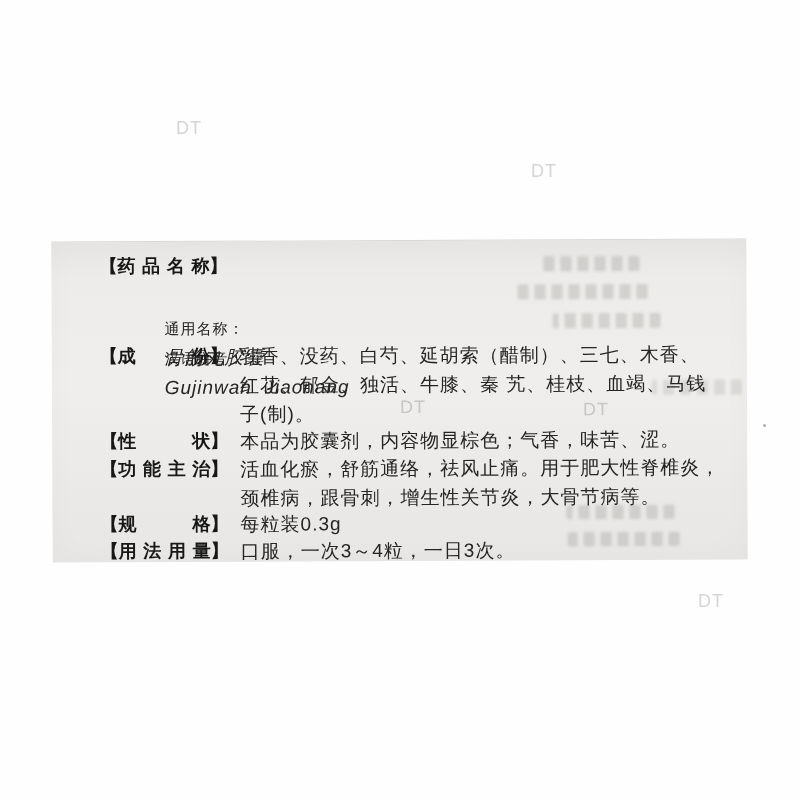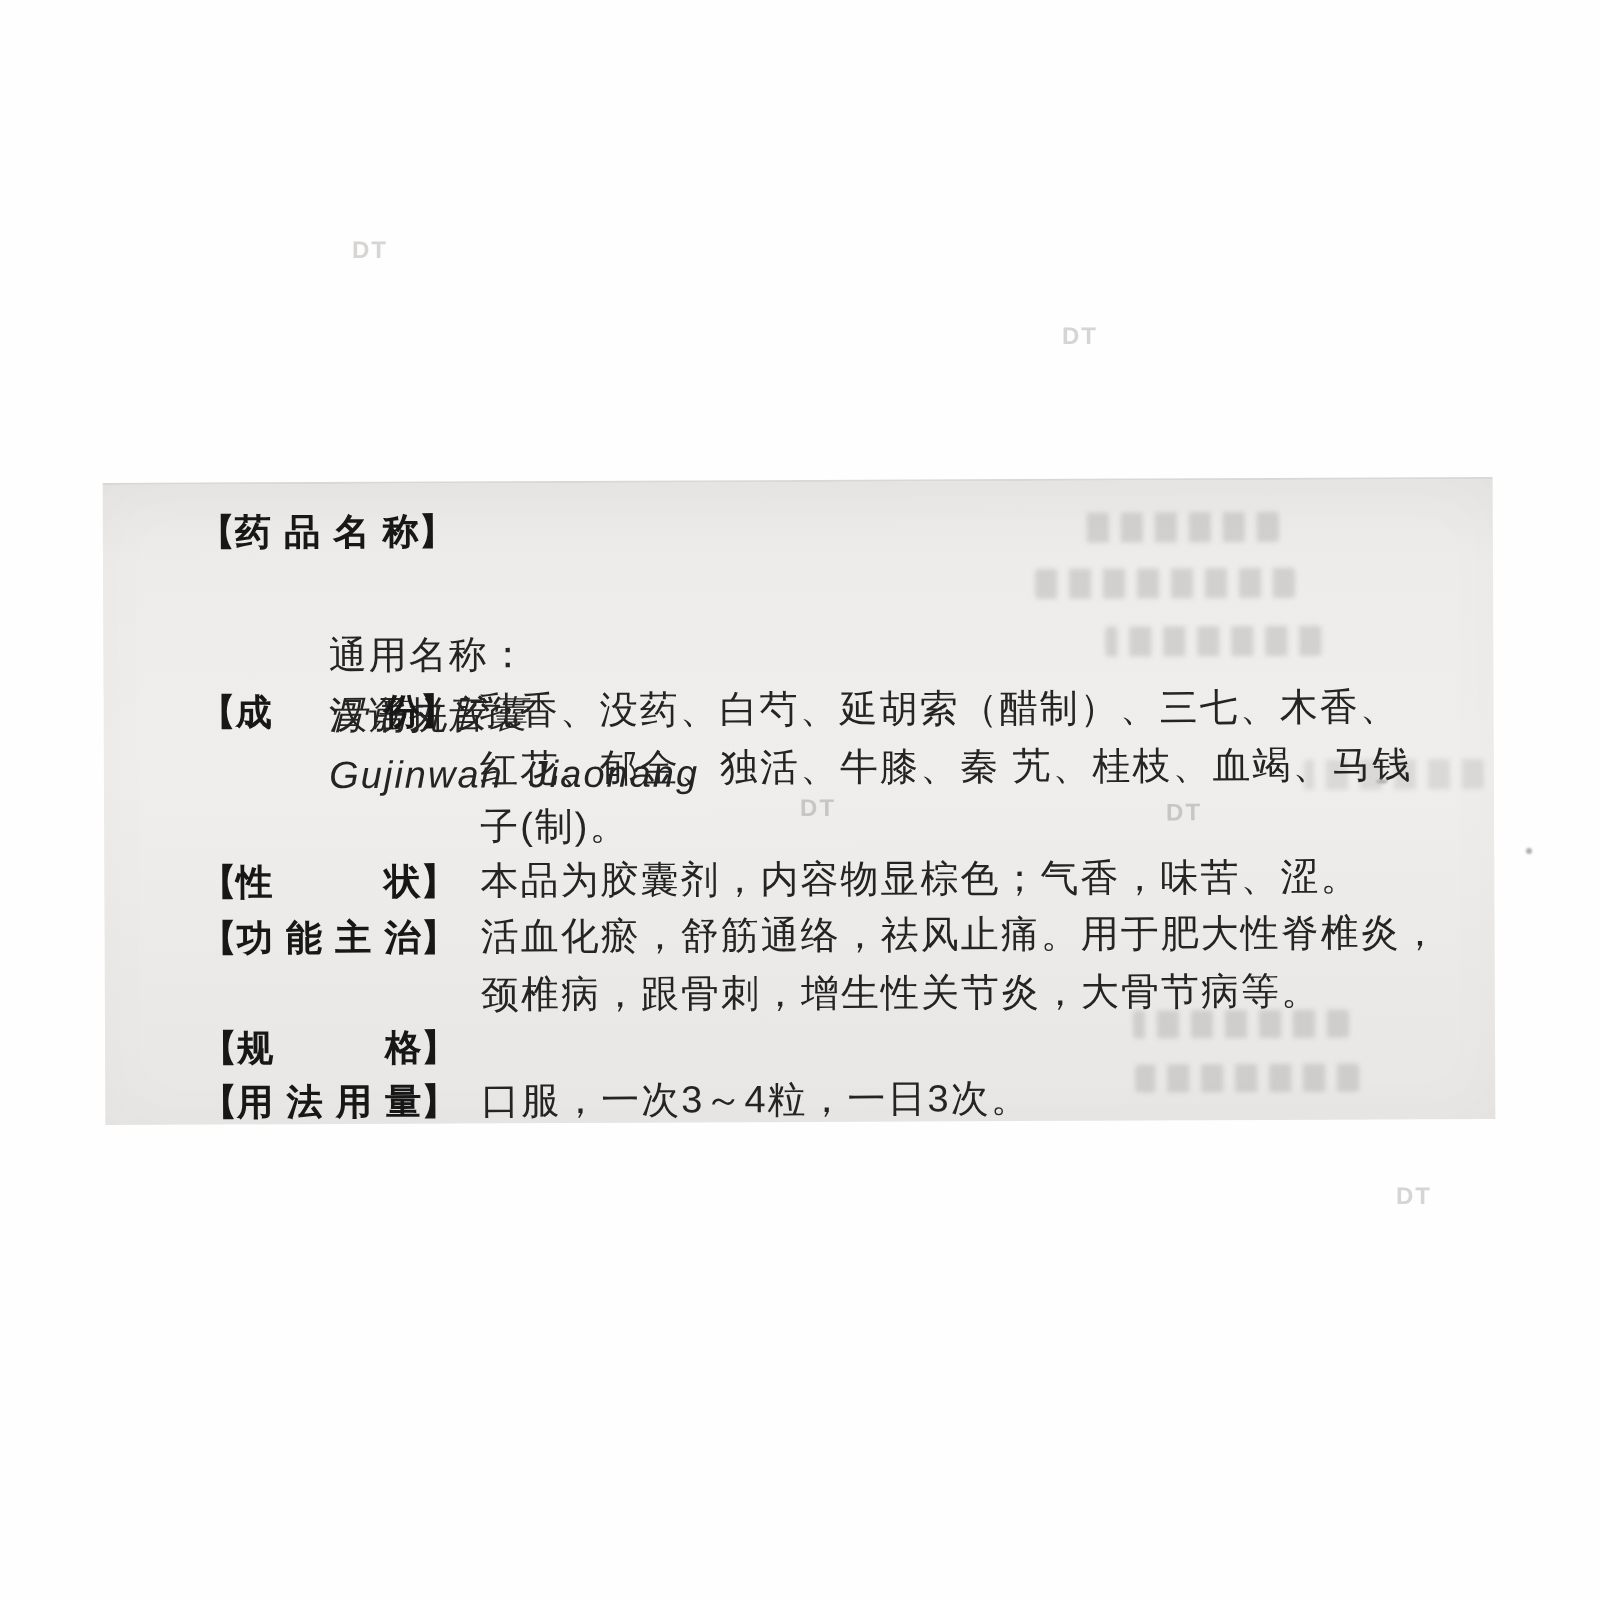--- a/index.html
+++ b/index.html
@@ -4,22 +4,22 @@
 <style>
   html,body{margin:0;padding:0;}
   body{
     width:800px;height:800px;position:relative;overflow:hidden;
     background:#fefefe;
     font-family:"Liberation Sans", sans-serif;
   }
   .photo{position:absolute;inset:0;}
   
   .wm{
-    position:absolute;font-size:12px;letter-spacing:1px;
-    color:#d6d5d3;font-weight:bold;user-select:none;
+    position:absolute;font-size:18px;letter-spacing:1px;
+    color:#d6d5d3;font-weight:normal;user-select:none;
   }
   .wm.on-card{color:#c7c6c3;}
   
   .card{
     position:absolute;left:52px;top:240px;width:695px;height:320px;
     background:linear-gradient(180deg,#e7e6e4 0,#edecea 12%,#efeeec 45%,#eae9e7 80%,#e8e7e5 100%);
     border-top:1px solid #d9d8d6;
     box-shadow:inset 0 0 35px rgba(0,0,0,0.025);
     transform:rotate(-0.25deg);
     overflow:hidden;
@@ -30,21 +30,21 @@
     width:130px;flex:0 0 130px;display:flex;align-items:baseline;
     font-weight:bold;font-size:18px;line-height:29px;color:#171717;white-space:nowrap;
   }
   .br{font-weight:bold;}
   .jc{display:inline-flex;width:92px;justify-content:space-between;}
   .content{margin-left:10px;line-height:29px;}
   .cl{
     font-size:19px;letter-spacing:1px;white-space:pre;line-height:29px;color:#242424;
   }
   .subrow{position:absolute;left:86px;line-height:29px;white-space:pre;}
-  .sublabel{display:inline-block;width:102px;font-size:19px;letter-spacing:1px;color:#242424;}
+  .sublabel{display:inline-block;width:102px;font-size:15px;letter-spacing:1px;color:#242424;}
   .subvalue{font-size:19px;letter-spacing:1px;color:#242424;font-style:italic;}
   
   .ghost{
     position:absolute;height:15px;border-radius:2px;
     background:repeating-linear-gradient(90deg, rgba(138,136,133,0.5) 0 11px, rgba(138,136,133,0) 11px 17px);
     filter:blur(1.4px);opacity:0.55;transform:scaleX(-1);
   }
   .speck{position:absolute;background:#b0aeab;border-radius:50%;filter:blur(0.4px);}
 </style>
 </head>
@@ -140,20 +140,23 @@
 
     <div class="section" style="top:268px;">
       <div class="hdr">
         <span class="br">【</span>
         <span class="jc">
             <span>规</span>
             <span>格</span>
           </span>
         <span class="br">】</span>
       </div>
+      <div class="content">
+        <div class="cl">每粒装0.3g</div>
+      </div>
     </div>
 
     <div class="section" style="top:295px;">
       <div class="hdr">
         <span class="br">【</span>
         <span class="jc">
             <span>用</span>
             <span>法</span>
             <span>用</span>
             <span>量</span>

